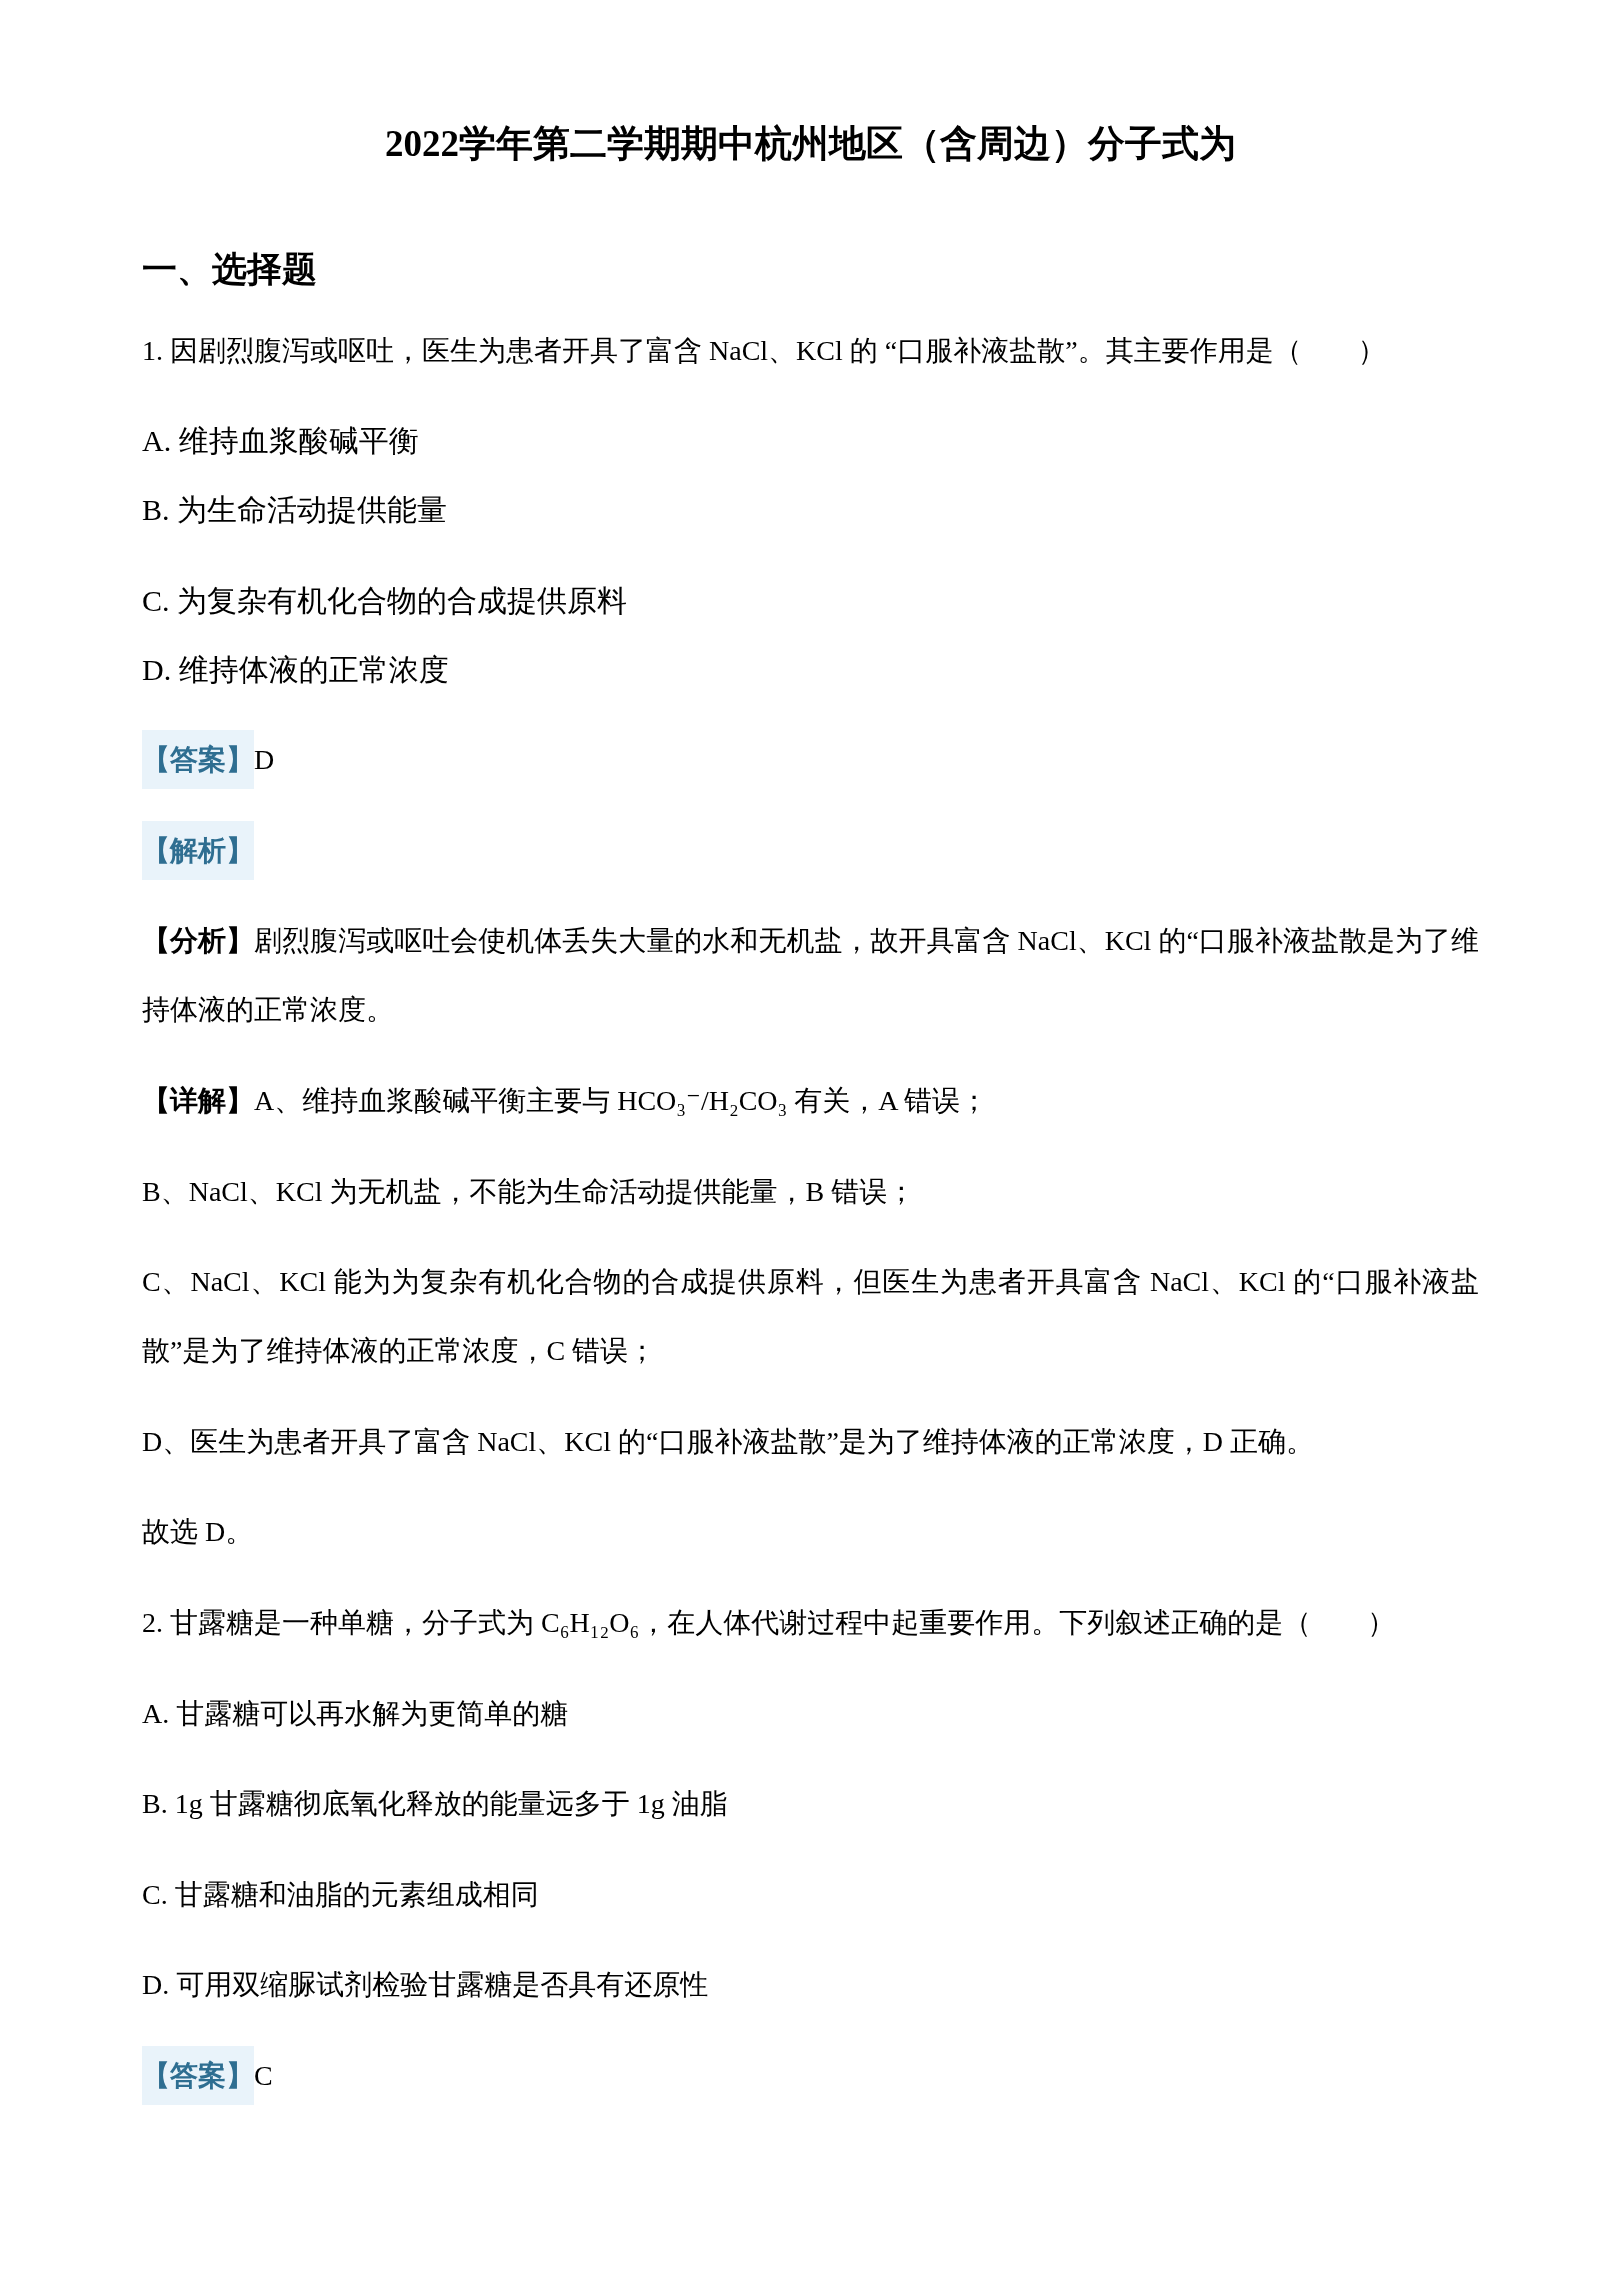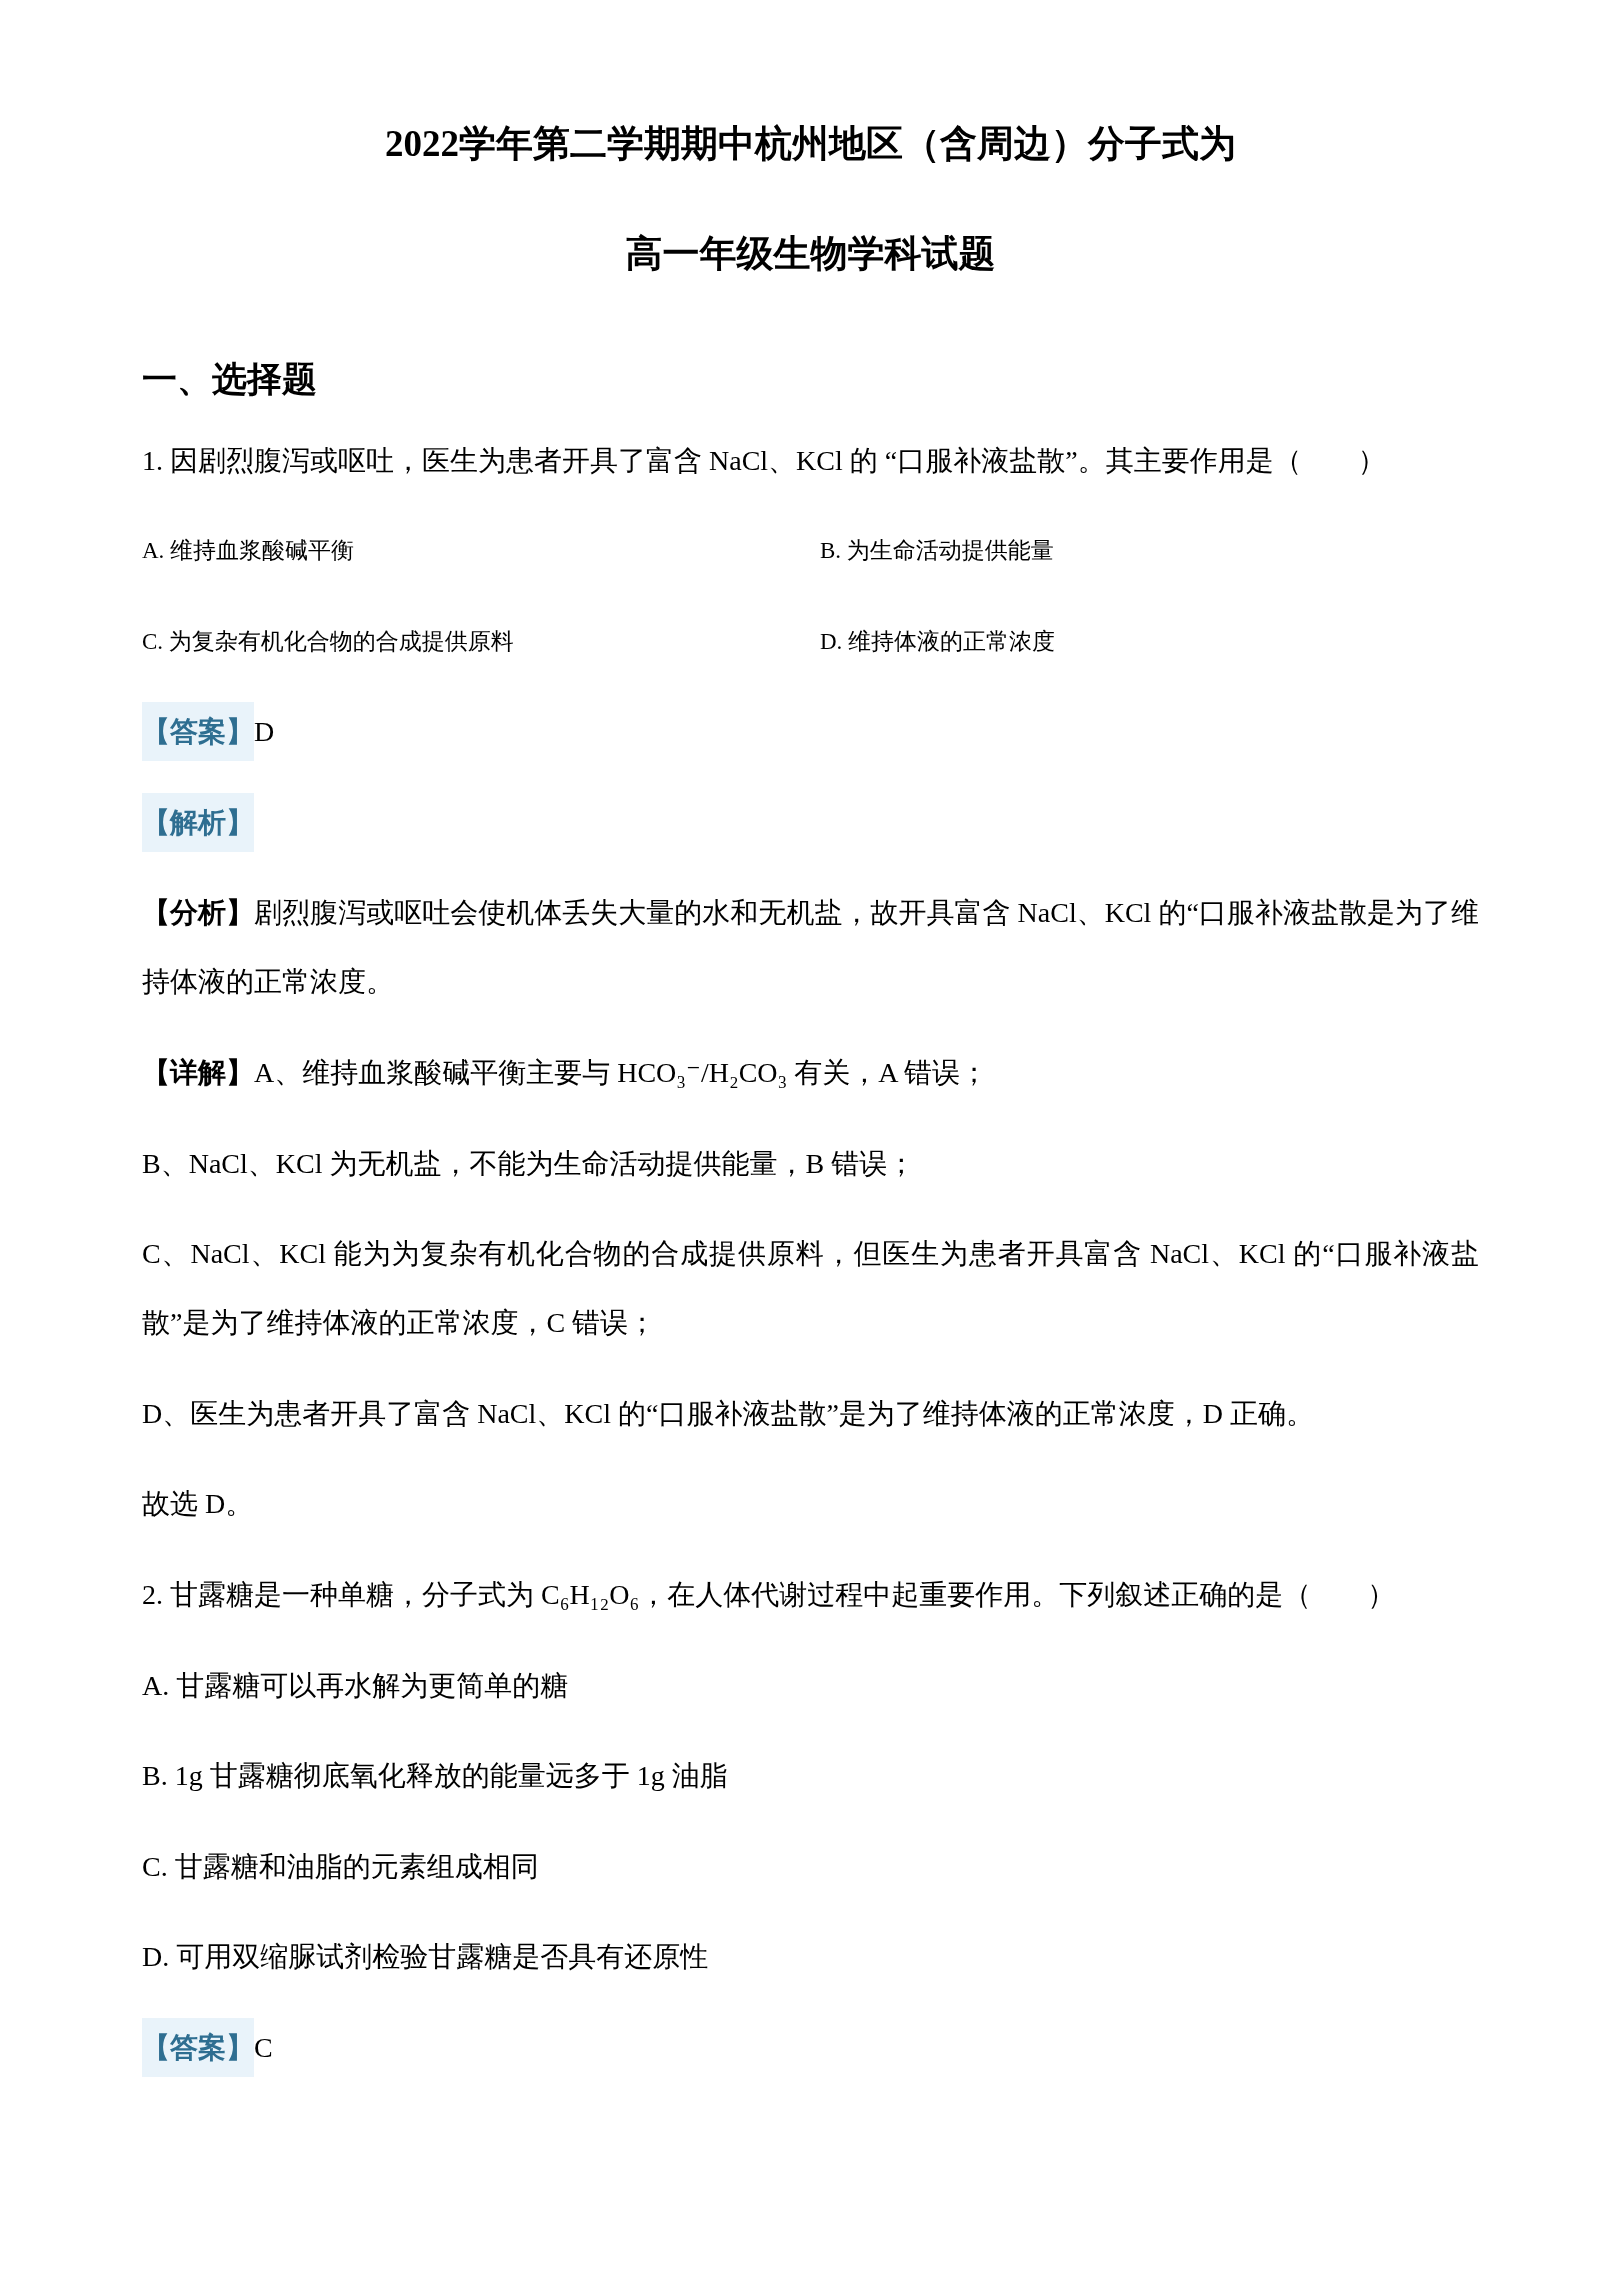--- a/index.html
+++ b/index.html
@@ -34,42 +34,41 @@
     margin: 82px 0 25.5px 0;
   }
   .para {
     font-size: 28px;
     line-height: 69px;
     margin: 0 0 21.6px 0;
     text-align: justify;
   }
   .opts-row {
     display: flex;
-    flex-direction: row;
-    font-size: 23px;
+    flex-direction: column;
+    font-size: 30px;
     line-height: 69px;
     margin: 0 0 21.6px 0;
   }
   .opt-left { width: 678px; flex: 0 0 auto; }
   .opt-right { flex: 1 1 auto; }
   .tag-blue {
     color: var(--accent-blue, #2e6e91);
     font-weight: bold;
     background: var(--answer-highlight, #e9f3fa);
     padding: 14px 0;
   }
   .tag-bold { font-weight: bold; }
 </style>
 </head>
 <body>
 
 <div class="page">
 
   <h1 class="title">2022学年第二学期期中杭州地区（含周边）分子式为</h1>
-  <h1 class="title sub">高一年级生物学科试题</h1>
 
   <h2 class="section-heading">一、选择题</h2>
 
   <p class="para">1. 因剧烈腹泻或呕吐，医生为患者开具了富含 NaCl、KCl 的 “口服补液盐散”。其主要作用是（　　）</p>
 
   <div class="opts-row">
     <span class="opt-left">A. 维持血浆酸碱平衡</span>
     <span class="opt-right">B. 为生命活动提供能量</span>
   </div>
   <div class="opts-row">

